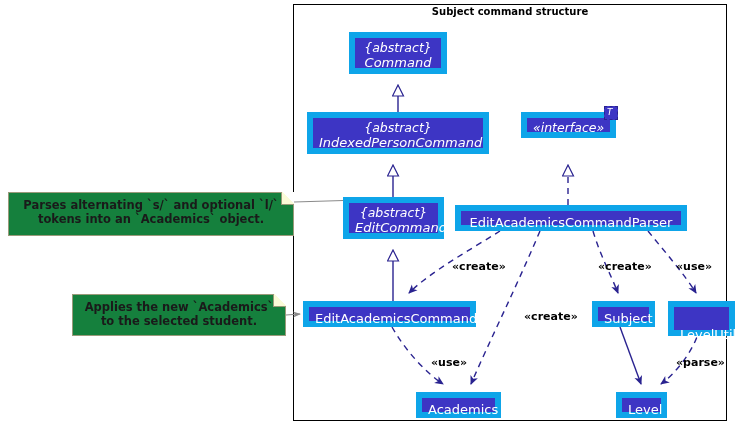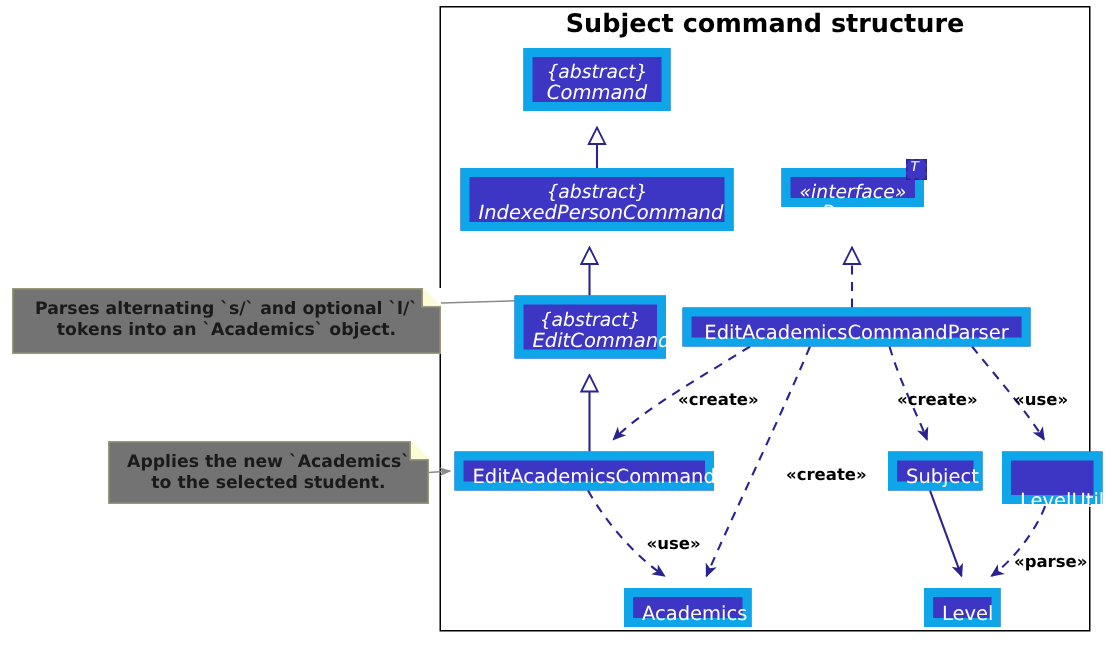--- a/index.html
+++ b/index.html
@@ -62,21 +62,21 @@
     color: #ffffff;
     font-size: 9px;
     font-style: italic;
     line-height: 10px;
     padding: 0px 2px;
     box-sizing: border-box;
   }
   
   .note {
     position: absolute;
-    background: #737373;
+    background: #15803d;
     border: 1px solid #9a9a7a;
     color: #1a1a1a;
     font-size: 11.5px;
     line-height: 14px;
     text-align: center;
     box-sizing: border-box;
     padding: 5px 8px 6px 8px;
     font-weight: bold;
     font-family: "DejaVu Sans", sans-serif;
   }
@@ -100,21 +100,21 @@
     border: 1px solid #000000;
     box-sizing: border-box;
     background: transparent;
   }
   #frame-title {
     position: absolute;
     left: 293px;
     top: 6px;
     width: 434px;
     text-align: center;
-    font-size: 17px;
+    font-size: 10px;
     font-weight: bold;
     color: #000000;
     font-family: "DejaVu Sans", sans-serif;
   }
   
   .edge-label {
     position: absolute;
     font-size: 11px;
     font-weight: bold;
     color: #000000;
@@ -232,15 +232,15 @@
     <span class="fold"></span>
     <span>Applies the new `Academics`</span><br>
     <span>to the selected student.</span>
   </div>
 
   <div class="edge-label" style="left:452px; top:260px;">«create»</div>
   <div class="edge-label" style="left:524px; top:310px;">«create»</div>
   <div class="edge-label" style="left:598px; top:260px;">«create»</div>
   <div class="edge-label" style="left:676px; top:260px;">«use»</div>
   <div class="edge-label" style="left:431px; top:356px;">«use»</div>
-  <div class="edge-label" style="left:676px; top:356px;margin-top:12px;">«parse»</div>
+  <div class="edge-label" style="left:676px; top:356px;">«parse»</div>
 
 </div>
 
 </body></html>

